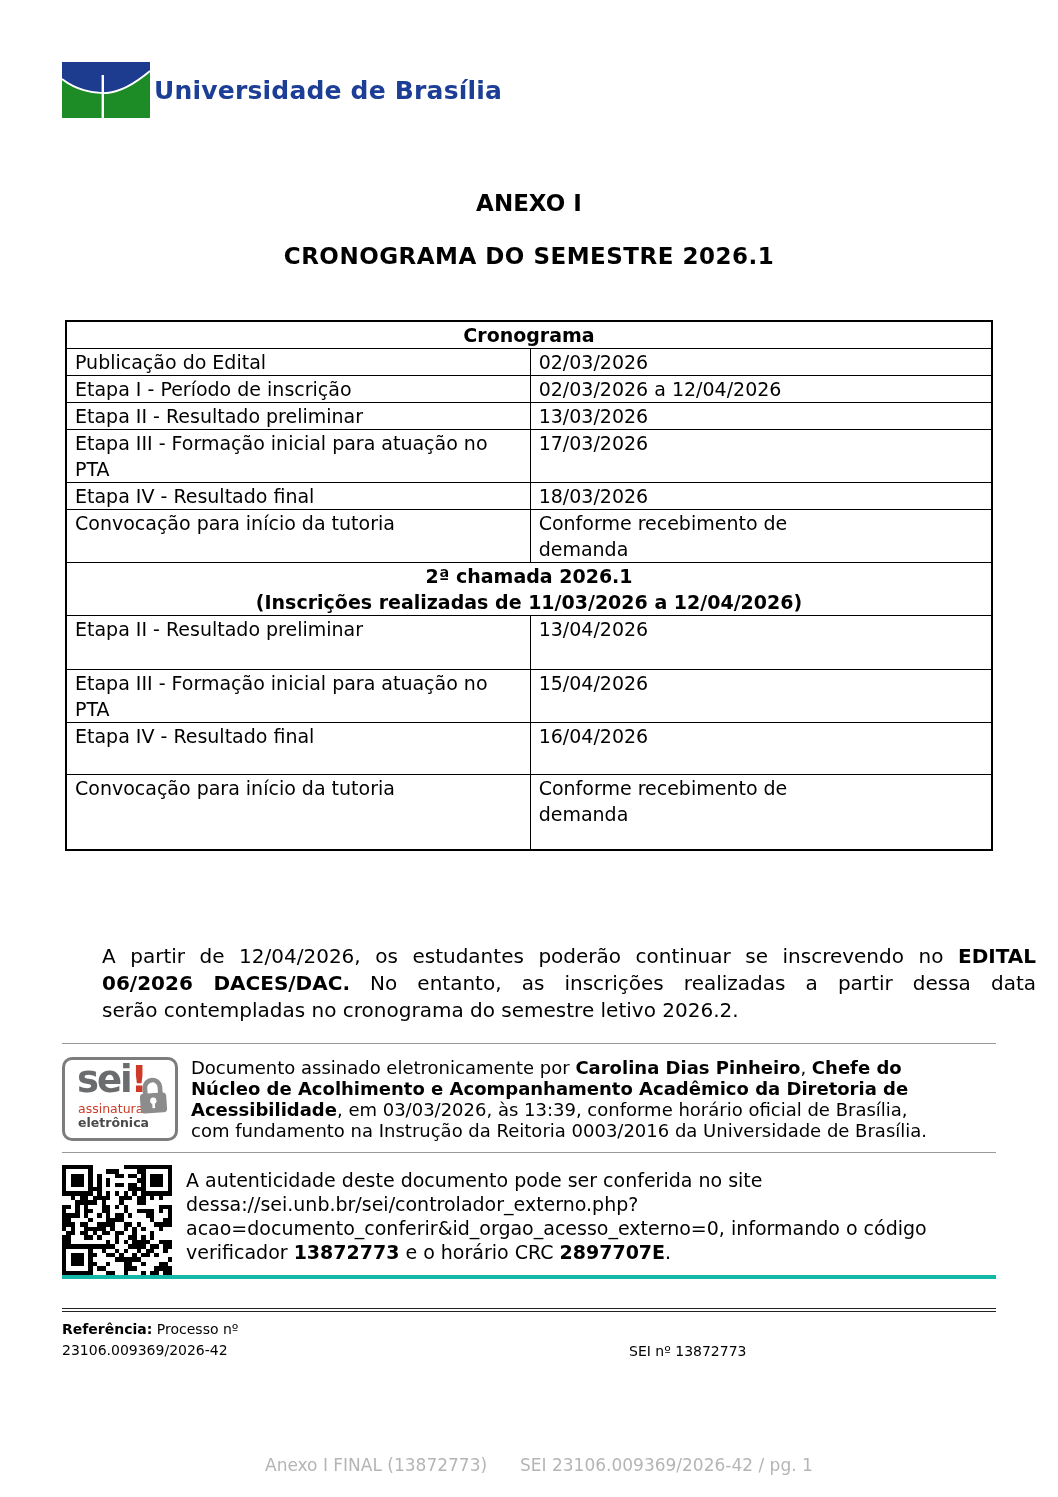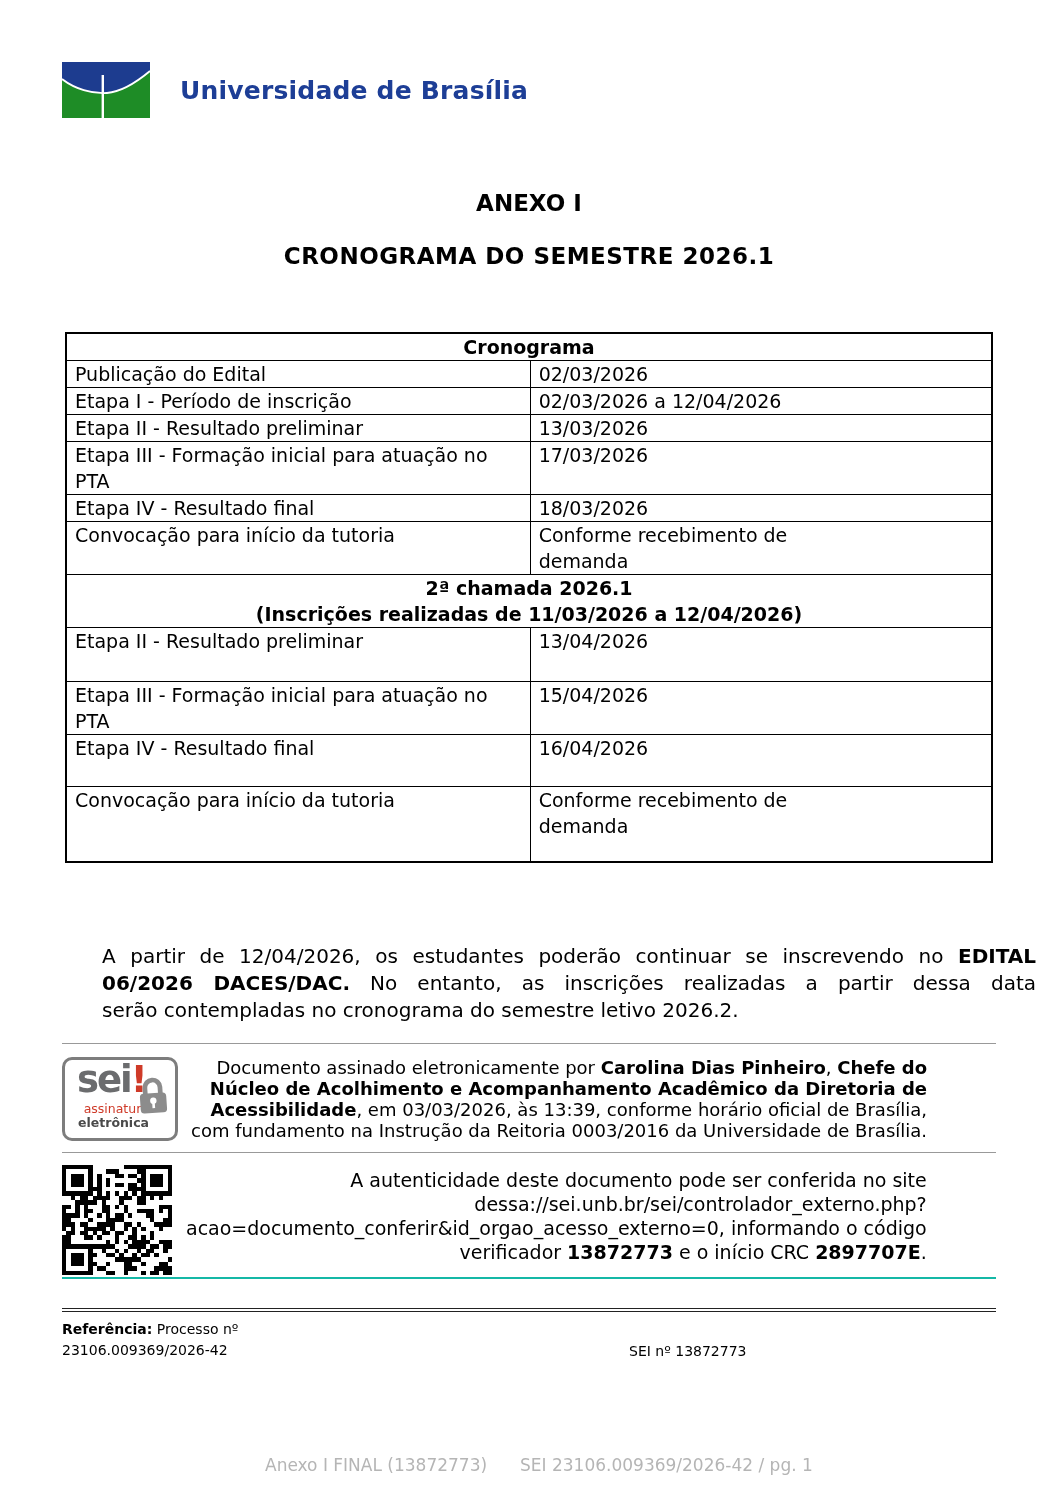--- a/index.html
+++ b/index.html
@@ -8,41 +8,41 @@
     width:1058px;height:1497px;
     margin:0 auto;
     background:#ffffff;
     font-family:"DejaVu Sans","Liberation Sans",sans-serif;
     color:#000;
     overflow:hidden;
   }
   
   .brand{position:absolute;left:62px;top:62px;display:flex;align-items:center;}
   .brand-logo{width:88px;height:56px;display:block;}
-  .brand-name{margin-left:30px;font-size:25px;font-weight:bold;color:#1d3e96;letter-spacing:.2px;}
+  .brand-name{margin-left:4px;font-size:25px;font-weight:bold;color:#1d3e96;letter-spacing:.2px;}
   
   .h-anexo{position:absolute;left:0;top:190px;width:100%;text-align:center;font-size:23px;font-weight:bold;}
   .h-title{position:absolute;left:0;top:243px;width:100%;text-align:center;font-size:23px;font-weight:bold;letter-spacing:.5px;}
   
-  .crono-wrap{position:absolute;left:65px;top:332px;width:928px;}
+  .crono-wrap{position:absolute;left:65px;top:320px;width:928px;}
   table.crono{border-collapse:collapse;width:100%;table-layout:fixed;font-size:19px;}
   table.crono td,table.crono th{border:1px solid #000;padding:0 8px;vertical-align:top;line-height:26px;overflow:hidden;}
   table.crono{border:2px solid #000;}
   th.crono-header{font-weight:bold;text-align:center;line-height:24px;padding:0;}
   td.section-cell{font-weight:bold;text-align:center;line-height:27px;}
   td.value-cell{white-space:pre-line;}
   
   .main-paragraph{position:absolute;left:62px;top:943px;width:934px;font-size:20px;line-height:27px;margin-left:40px;}
   .main-paragraph .rich-line{white-space:nowrap;}
   .main-paragraph .rich-line:not(:last-child){text-align:justify;text-align-last:justify;}
   .b{font-weight:bold;}
   
-  .sig-section{position:absolute;left:62px;top:1043px;width:934px;text-align:right;}
+  .sig-section{position:absolute;left:62px;top:1043px;width:934px;}
   .sig-row{display:flex;align-items:flex-start;border-top:1px solid #999;}
-  .sig-row.last{border-bottom:2px solid #14b8a6;}
+  .sig-row.last{border-bottom:4px solid #14b8a6;}
   .sig-row-1{height:109px;padding-top:13px;box-sizing:border-box;}
   .sig-row-2{height:127px;padding-top:12px;box-sizing:border-box;}
   .sei-badge{position:relative;width:110px;height:78px;border:3px solid #7d7d7d;border-radius:10px;flex:none;margin-right:13px;background:#fff;}
   .sei-word{position:absolute;left:12px;top:-2px;font-size:37px;font-weight:bold;letter-spacing:-2px;color:#6b6c6e;}
   .sei-bang{color:#cf3a28;}
   .sei-sub{position:absolute;left:13px;top:42px;font-size:12.5px;line-height:14px;}
   .sei-sub-1{color:#cf3a28;}
   .sei-sub-2{color:#4a4a4a;font-weight:bold;}
   .lock-icon{position:absolute;right:6px;top:16px;transform:rotate(-4deg);}
   .sig-text{font-size:18px;line-height:21px;}
@@ -491,21 +491,21 @@
           <rect x="18" y="24" width="1" height="1" fill="#000"></rect>
           <rect x="20" y="24" width="1" height="1" fill="#000"></rect>
           <rect x="21" y="24" width="1" height="1" fill="#000"></rect>
           <rect x="23" y="24" width="1" height="1" fill="#000"></rect>
           <rect x="24" y="24" width="1" height="1" fill="#000"></rect>
         </svg>
       <div class="ver-text">
           <div class="rich-line"><span>A autenticidade deste documento pode ser conferida no site</span></div>
           <div class="rich-line"><span>dessa://sei.unb.br/sei/controlador_externo.php?</span></div>
           <div class="rich-line"><span>acao=documento_conferir&amp;id_orgao_acesso_externo=0, informando o código</span></div>
-          <div class="rich-line"><span>verificador </span><span class="b">13872773</span><span> e o início CRC </span><span class="b">2897707E</span><span>.</span></div>
+          <div class="rich-line"><span>verificador </span><span class="b">13872773</span><span> e o horário CRC </span><span class="b">2897707E</span><span>.</span></div>
         </div>
     </div>
 
   </div>
 
   <div class="ref-section">
     <div><span class="b">Referência:</span> <span>Processo nº</span></div>
     <div>23106.009369/2026-42</div>
     <span class="ref-sei">SEI nº 13872773</span>
   </div>

